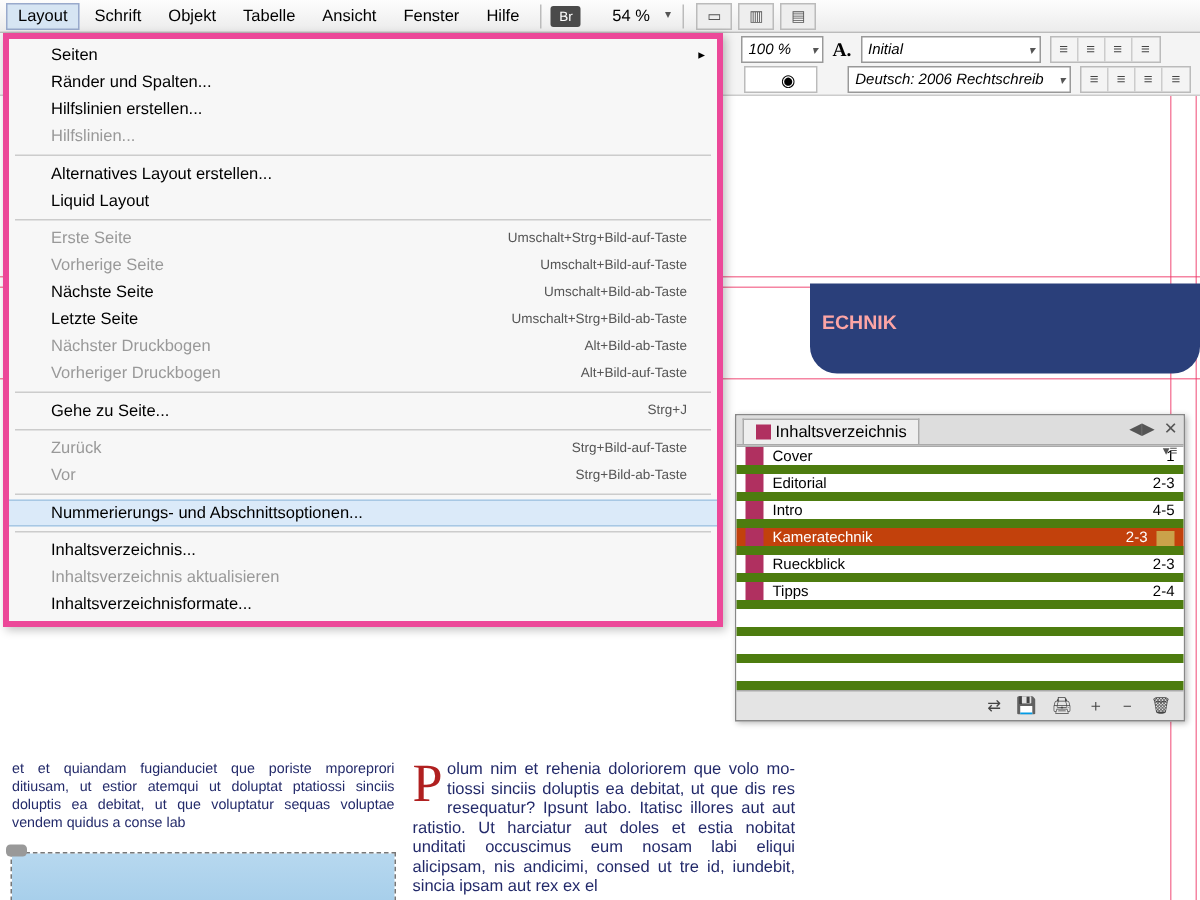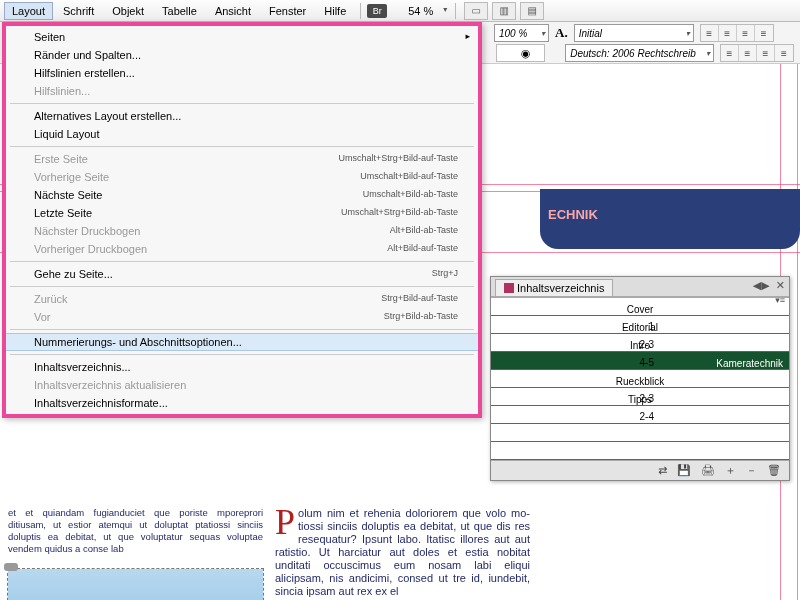--- a/index.html
+++ b/index.html
@@ -46,22 +46,22 @@
 .imgph { position:absolute; left:8px; top:505px; width:255px; height:80px; background:linear-gradient(#b7d8ef,#8fc1e4); outline:1px dashed #777; }
 .imgph::before { content:""; position:absolute; left:-4px; top:-6px; width:14px; height:8px; background:#999; border-radius:3px; }
 
 .panel { position:absolute; right:10px; top:276px; width:300px; background:#e9e9e9; border:1px solid #888; box-shadow:1px 1px 4px rgba(0,0,0,.3); z-index:40; }
 .panel .tabrow { display:flex; background:#ddd; border-bottom:1px solid #aaa; position:relative; }
 .panel .tab { background:#eee; border:1px solid #aaa; border-bottom:none; padding:2px 8px; font-size:10px; margin:2px 0 0 4px; display:flex; align-items:center; gap:3px; }
 .panel .tab .ico { width:10px; height:10px; background:#b03060; }
 .panel .tabrow .wctl { position:absolute; right:4px; top:2px; font-size:9px; color:#555; display:flex; gap:6px; }
 .panel .menudots { position:absolute; right:4px; top:18px; font-size:9px; color:#555; }
 .list { background:#fff; border-top:1px solid #aaa; }
-.row { display:flex; align-items:center; height:18px; padding:0 6px; gap:6px; border-bottom:1px solid #4d7c0f;flex-direction:column; }
-.row.sel { background:#14532d; color:#fff;align-items:flex-end; }
+.row { display:flex; align-items:center; height:18px; padding:0 6px; gap:6px; border-bottom:6px solid #4d7c0f; }
+.row.sel { background:#c2410c; color:#fff;align-items:flex-end; }
 .row .ico { width:12px; height:12px; background:#b03060; }
 .row .nm { flex:1; font-size:10px; }
 .row .pg { width:28px; text-align:right; font-size:10px; }
 .row .book { width:12px; height:10px; background:#caa24a; display:none; }
 .row.sel .book { display:block; }
 .pfoot { height:20px; background:#e4e4e4; border-top:1px solid #aaa; display:flex; justify-content:flex-end; align-items:center; gap:10px; padding:0 8px; color:#444; font-size:11px; }
 .pfoot span { cursor:default; }
 </style>
 </head>
 <body>

